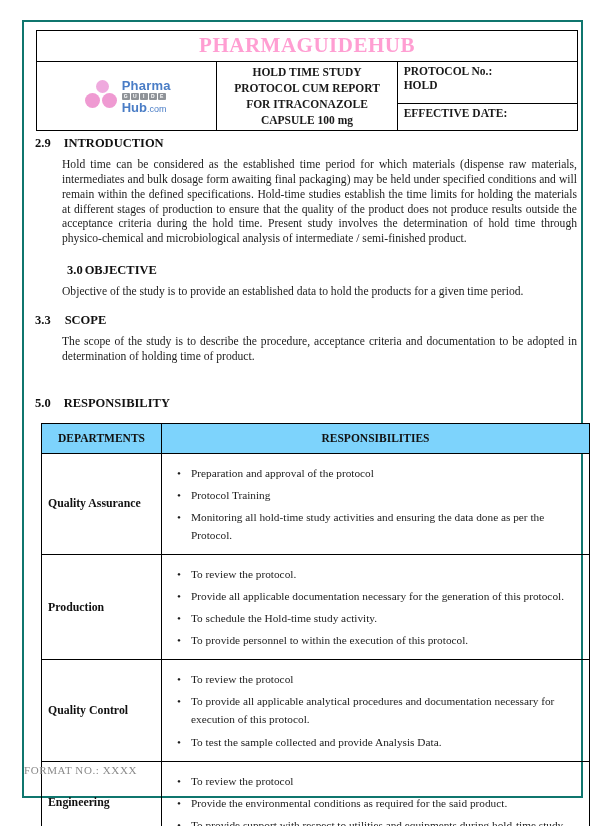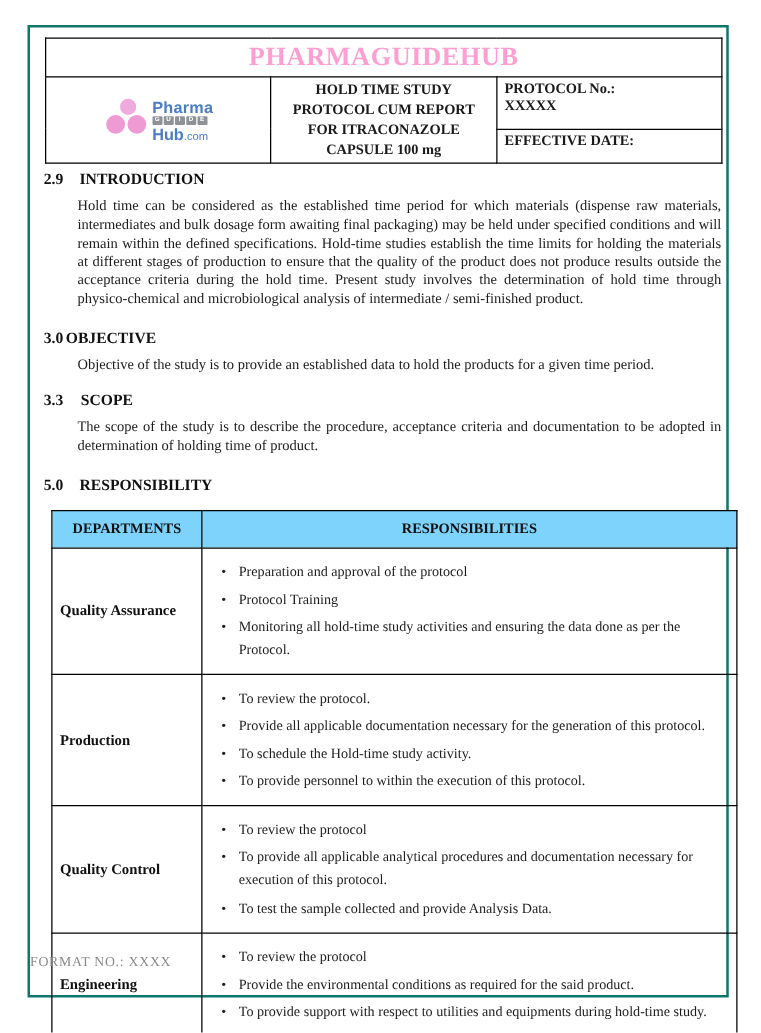--- a/index.html
+++ b/index.html
@@ -49,21 +49,21 @@
     font-weight: bold;
     font-size: 11.5px;
     color: #1a1a1a;
     vertical-align: top;
     padding: 2px 6px;
     line-height: 1.25;
   }
   .proto-row-1 { height: 30px; }
   .proto-row-2 { height: 22px; }
   
-  .logo { display: flex; align-items: flex-start; justify-content: center; gap: 3px; }
+  .logo { display: flex; align-items: center; justify-content: center; gap: 3px; }
   .logo-circles { position: relative; width: 36px; height: 32px; flex: 0 0 auto; }
   .logo-circles .c { position: absolute; border-radius: 50%; }
   .c1 { width: 13px; height: 13px; left: 13px; top: 0;  background: #efaade; }
   .c2 { width: 15px; height: 15px; left: 2px;  top: 13px; background: #ef9ad2; }
   .c3 { width: 15px; height: 15px; left: 19px; top: 13px; background: #ef9ad2; }
   .logo-text { font-family: "Liberation Sans", "DejaVu Sans", sans-serif; line-height: 1; }
   .logo-pharma { display: block; color: #4a7dc6; font-size: 13px; font-weight: 600; letter-spacing: 0.2px; }
   .logo-guide { display: flex; gap: 1px; margin: 1px 0; }
   .logo-guide .g {
     display: inline-block; width: 8px; height: 7px;
@@ -76,23 +76,23 @@
   
   .sections { padding: 0 4px 0 11px; }
   .section-heading {
     font-weight: bold; font-size: 12.5px; color: #111;
   }
   .section-num { display: inline-block; }
   .gap-wide  .section-num { margin-right: 13px; }
   .gap-tight .section-num { margin-right: 2px; }
   .gap-mid   .section-num { margin-right: 14px; }
   .h2 { margin-top: 5px; }
-  .h3 { margin-top: 16px; }
+  .h3 { margin-top: 16px; margin-left: 32px; }
   .h4 { margin-top: 14px; }
-  .h5 { margin-top: 16px; }
+  .h5 { margin-top: 31px; }
   .section-body {
     margin: 7px 0 0 27px;
     font-size: 11.6px;
     line-height: 1.27;
     text-align: justify;
     color: #1c1c1c;
   }
   .no-justify { text-align: left; }
   
   .resp-table {
@@ -165,21 +165,21 @@
                   <span class="g">D</span>
                   <span class="g">E</span>
                 </span>
             <span class="logo-hub"><span>Hub</span><span class="logo-com">.com</span></span>
           </div>
         </div>
       </td>
       <td class="title-cell" rowspan="2">HOLD TIME STUDY PROTOCOL CUM REPORT FOR ITRACONAZOLE CAPSULE 100 mg</td>
       <td class="proto-cell">
         <div>PROTOCOL No.:</div>
-        <div>XXXXX</div>
+        <div>HOLD</div>
       </td>
     </tr>
     <tr class="proto-row-2">
       <td class="proto-cell">
         <div>EFFECTIVE DATE:</div>
       </td>
     </tr>
   </tbody>
     </table>
 

